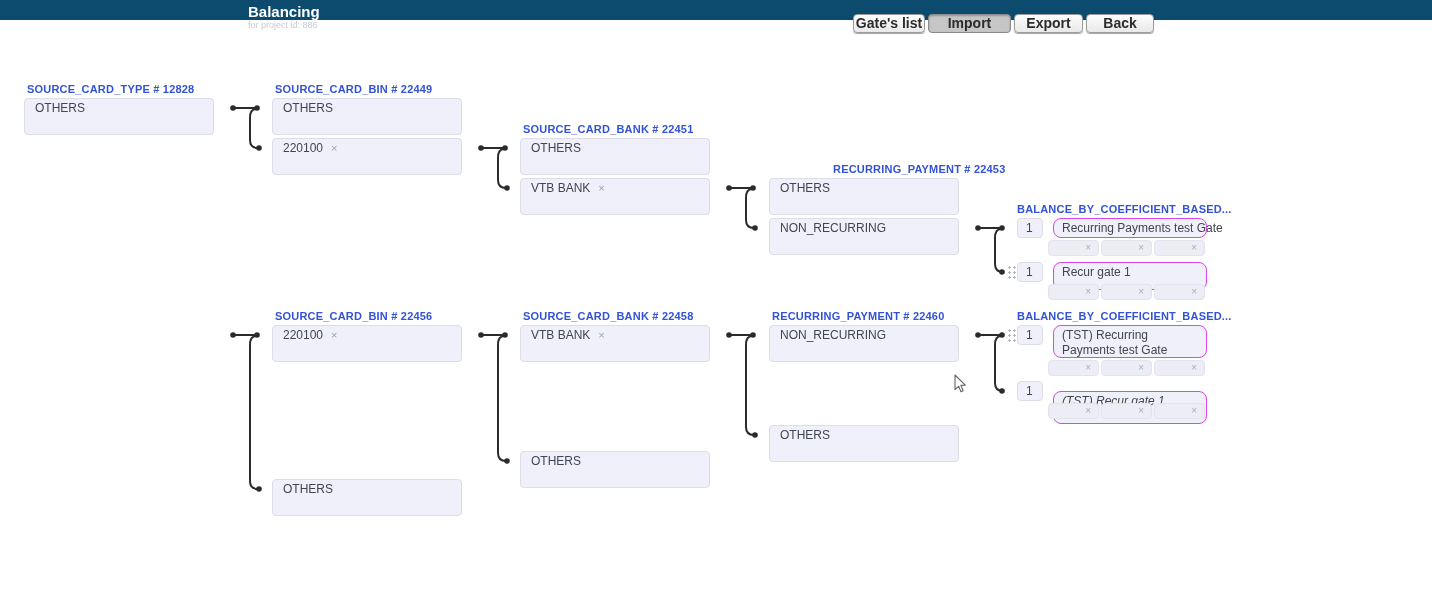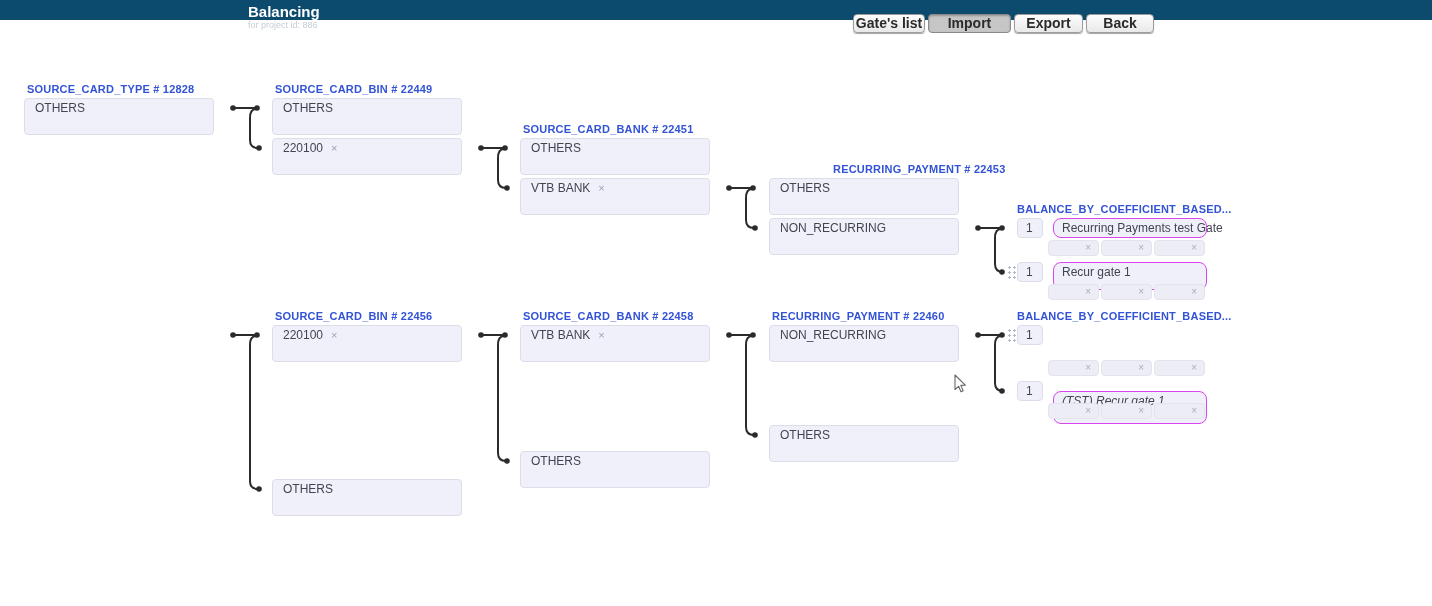--- a/index.html
+++ b/index.html
@@ -125,20 +125,21 @@
     <div class="xbox" style="left: 1154px; top: 205px;">×</div>
     <div class="handle" style="left: 1007px; top: 230px;"></div>
     <div class="coeff" style="left: 1017px; top: 227px;">1</div>
     <div class="gatebox" style="left: 1053px; top: 227px; height: 28px; white-space: nowrap;">Recur gate 1</div>
     <div class="xbox" style="left: 1048px; top: 249px;">×</div>
     <div class="xbox" style="left: 1101px; top: 249px;">×</div>
     <div class="xbox" style="left: 1154px; top: 249px;">×</div>
     <div class="node-title" style="left: 1017px; top: 275px;">BALANCE_BY_COEFFICIENT_BASED...</div>
     <div class="handle" style="left: 1007px; top: 293px;"></div>
     <div class="coeff" style="left: 1017px; top: 290px;">1</div>
+    <div class="gatebox" style="left: 1053px; top: 290px; height: 33px; white-space: normal;">(TST) Recurring Payments test Gate</div>
     <div class="xbox" style="left: 1048px; top: 325px;">×</div>
     <div class="xbox" style="left: 1101px; top: 325px;">×</div>
     <div class="xbox" style="left: 1154px; top: 325px;">×</div>
     <div class="coeff" style="left: 1017px; top: 346px;">1</div>
     <div class="gatebox" style="left: 1053px; top: 356px; height: 33px; white-space: nowrap; font-style: italic;">(TST) Recur gate 1</div>
     <div class="xbox" style="left: 1048px; top: 368px;">×</div>
     <div class="xbox" style="left: 1101px; top: 368px;">×</div>
     <div class="xbox" style="left: 1154px; top: 368px;">×</div>
     <svg class="cursor" width="14" height="20" style="left: 954px; top: 339px;">
       <path d="M1 1 L1 15.5 L4.6 12.3 L7 17.8 L9.2 16.8 L6.8 11.4 L11.3 11.2 Z" fill="#ffffff" stroke="#666" stroke-width="1.1" stroke-linejoin="round"></path>

